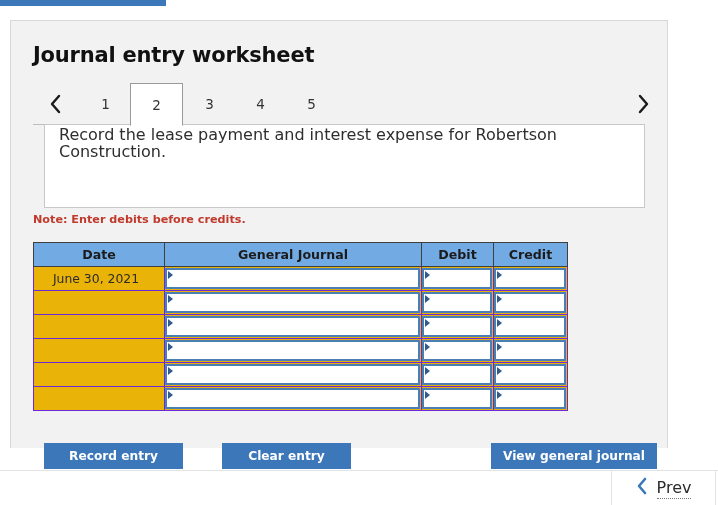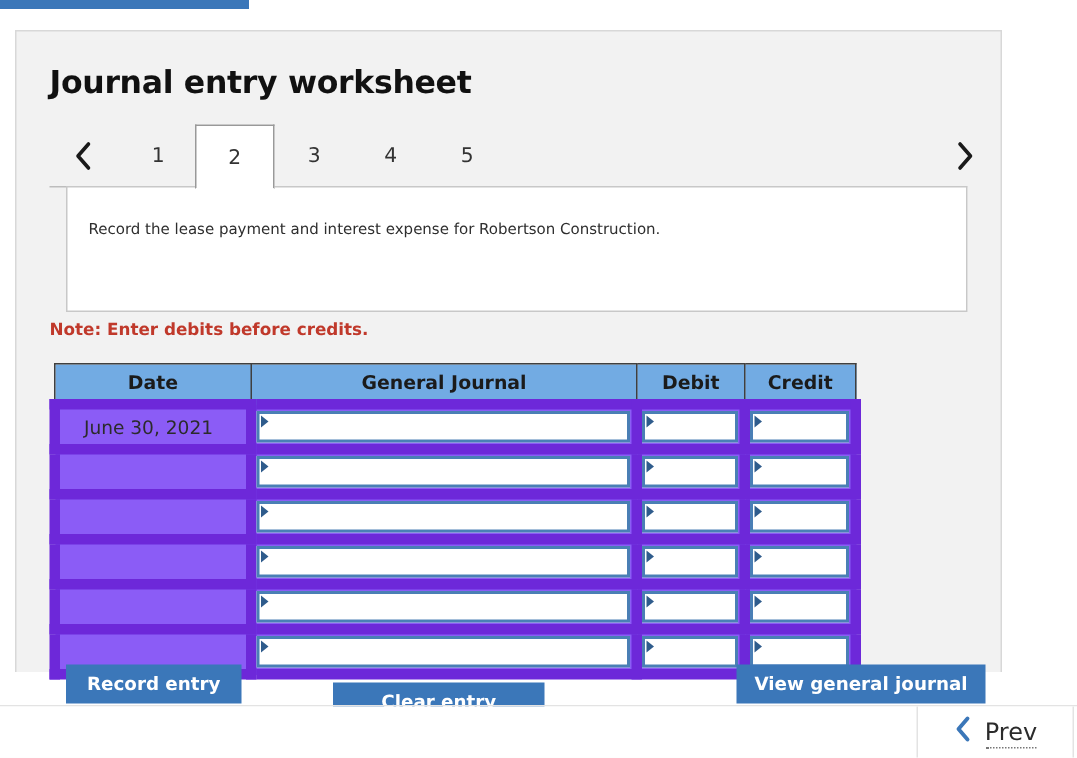--- a/index.html
+++ b/index.html
@@ -108,23 +108,23 @@
     width: 601px;
     height: 84px;
     background: #ffffff;
     border: 1px solid #c8c8c8;
     box-sizing: border-box;
     z-index: 2;
   }
   #instruction-text {
     position: absolute;
     left: 14px;
-    top: 20px;
+    top: 1px;
     right: 10px;
-    font-size: 10px;
+    font-size: 16px;
     color: #2e2e2e;
     line-height: 17px;
   }
 
   #note-text {
     position: absolute;
     left: 22px;
     top: 192px;
     font-size: 11.2px;
     font-weight: bold;
@@ -145,24 +145,24 @@
     background: #72abe3;
     border: 1px solid #3f3f3f;
     font-size: 12.6px;
     font-weight: bold;
     color: #1b1b1b;
     height: 23px;
     padding: 0;
     text-align: center;
   }
   #journal-table td {
-    border: 7px solid #6d28d9;
+    border: 1px solid #6d28d9;
     height: 23px;
     padding: 0;
-    background: #8b5cf6;
+    background: #eab308;
     vertical-align: middle;
   }
   .col-date   { width: 131px; }
   .col-gj     { width: 257px; }
   .col-debit  { width: 72px; }
   .col-credit { width: 74px; }
 
   .date-cell {
     text-align: center;
     font-size: 12.4px;
@@ -203,22 +203,22 @@
     font-size: 12.2px;
     font-weight: bold;
     display: flex;
     align-items: center;
     justify-content: center;
     cursor: pointer;
     border: none;
     font-family: "DejaVu Sans", "Liberation Sans", sans-serif;
     white-space: nowrap;
   }
-  #btn-record-entry { left: 33px;  top: 422px; width: 117px; }
-  #btn-clear-entry  { left: 211px; top: 422px; width: 141px; margin-top: 12px; }
+  #btn-record-entry { left: 33px;  top: 422px; width: 139px; }
+  #btn-clear-entry  { left: 211px; top: 422px; width: 129px; }
   #btn-view-journal { left: 480px; top: 422px; width: 166px; }
 
   
   #footer-divider {
     position: absolute;
     left: 0;
     top: 470px;
     width: 718px;
     height: 1px;
     background: #e3e3e3;

